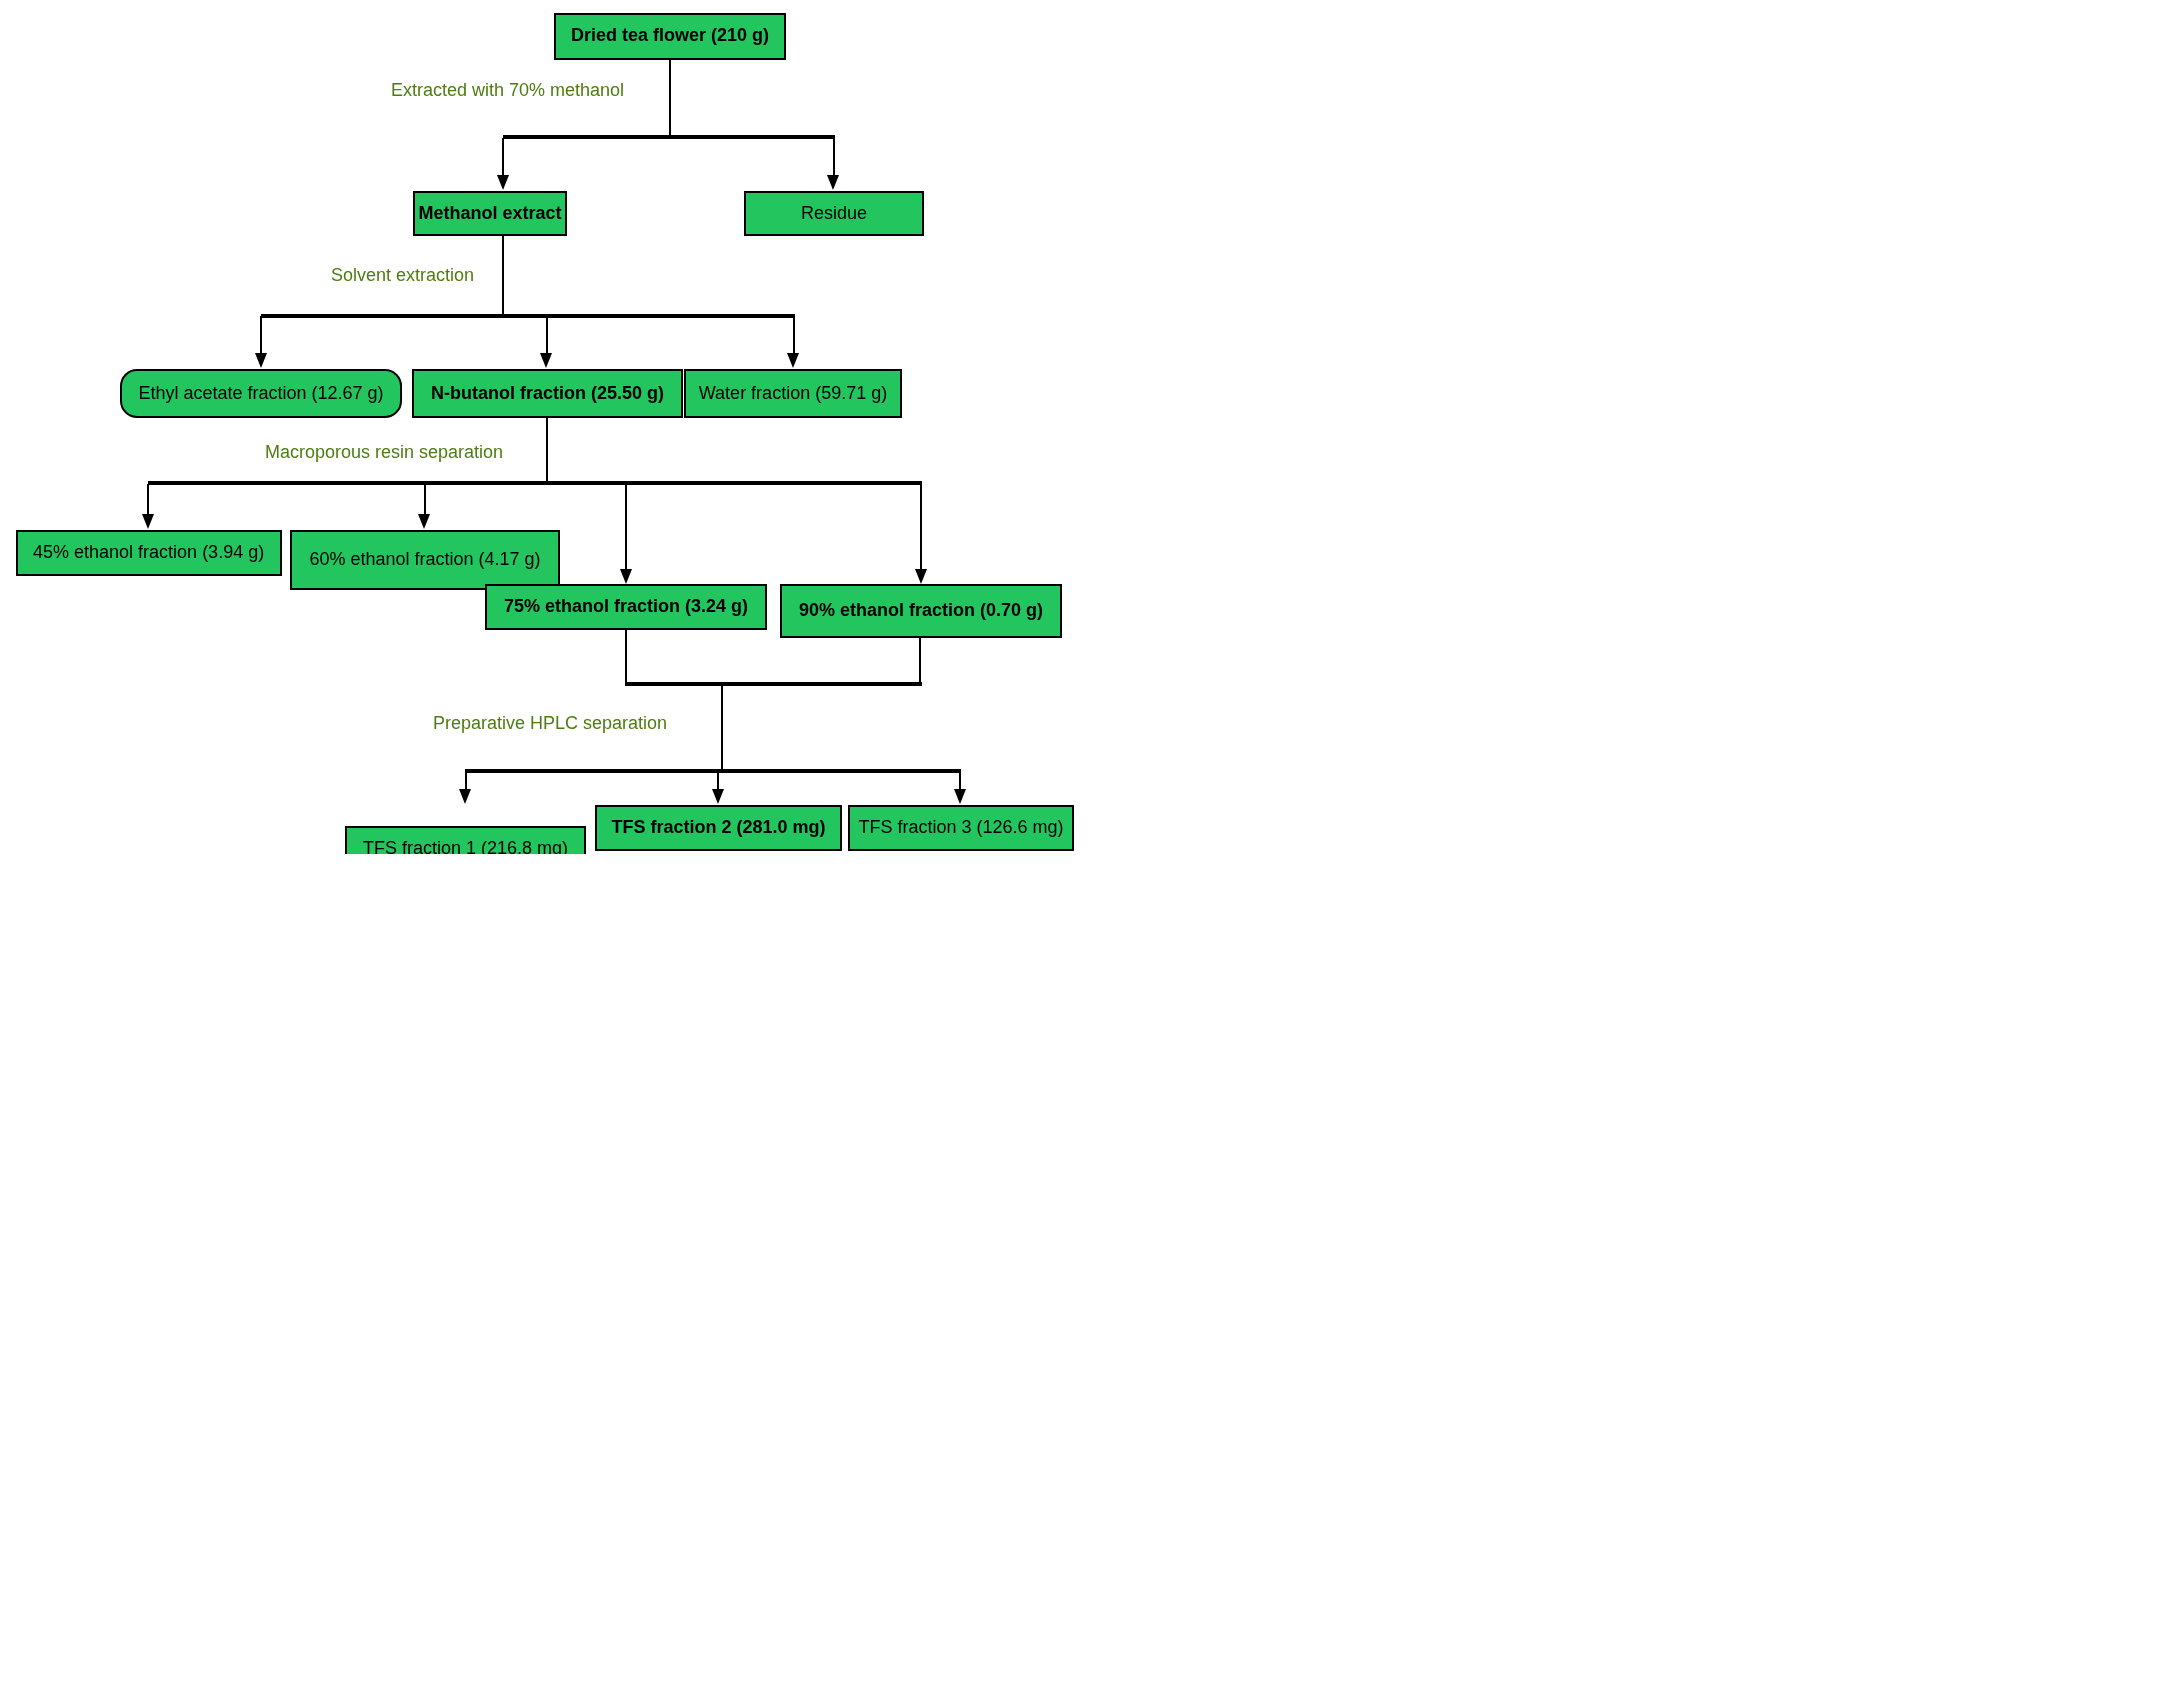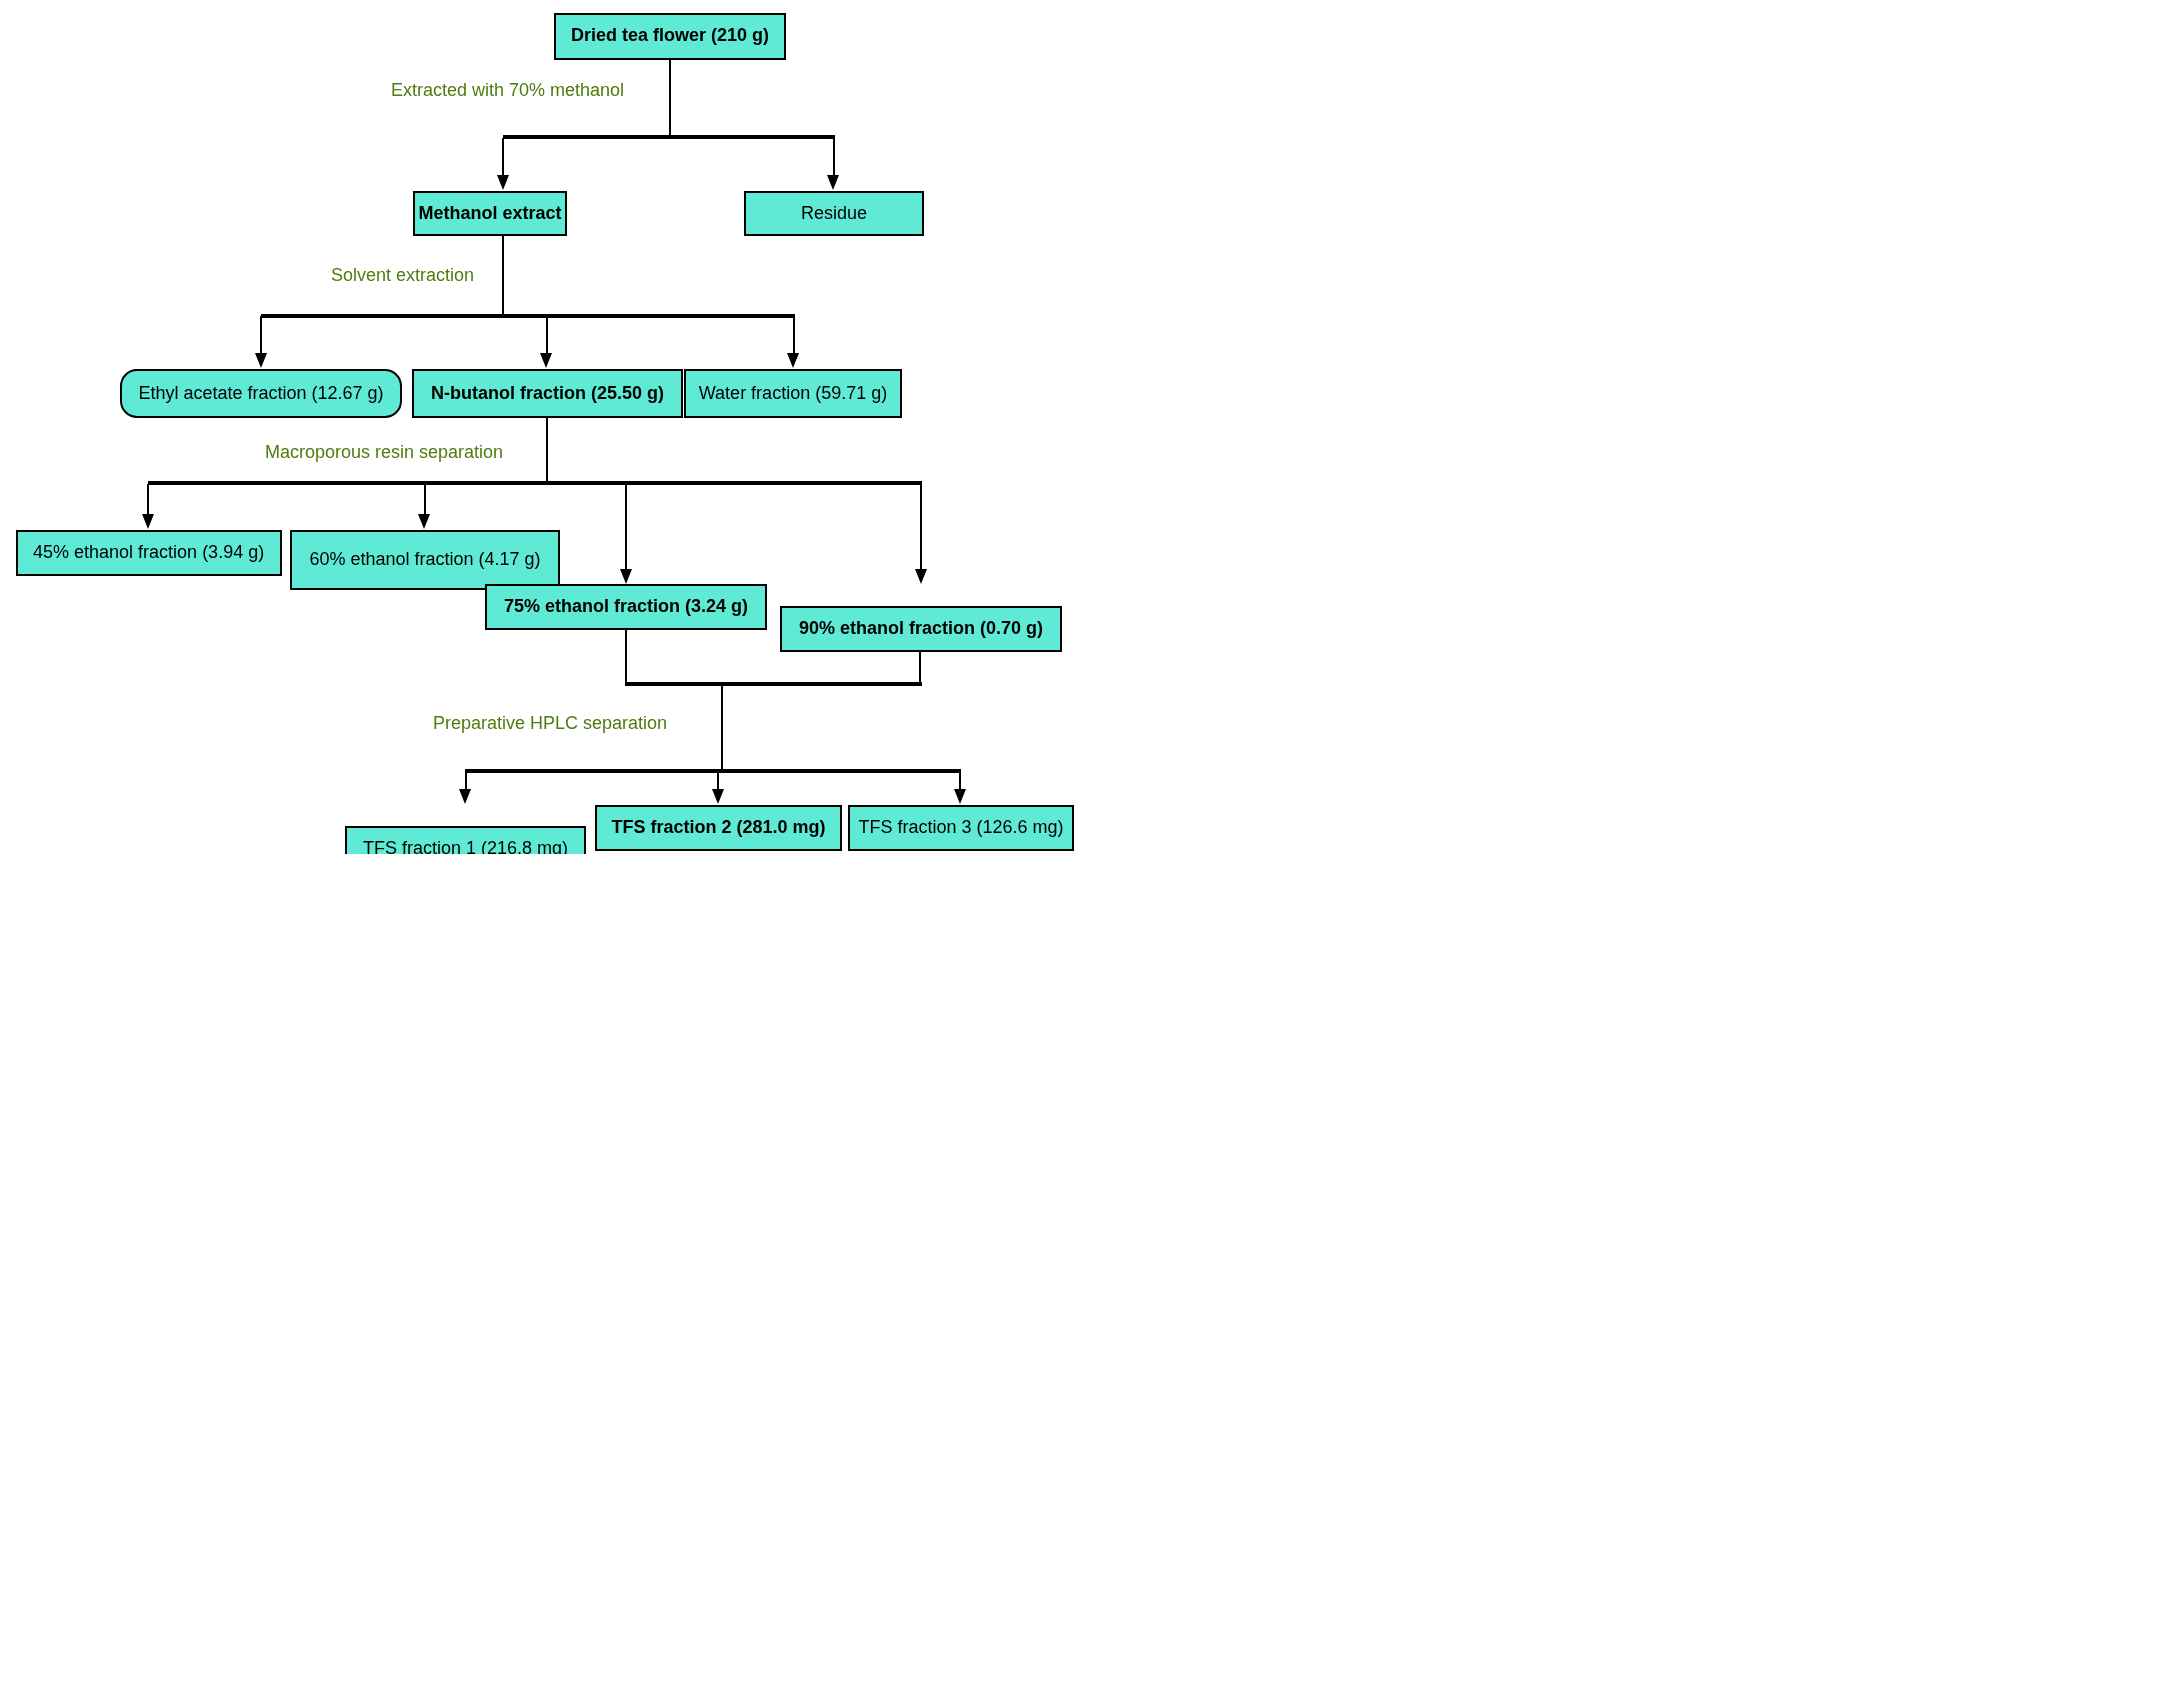--- a/index.html
+++ b/index.html
@@ -12,21 +12,21 @@
     position: relative;
     width: 1081px;
     height: 854px;
     background: #ffffff;
     overflow: hidden;
   }
   .node {
     position: absolute;
     box-sizing: border-box;
     border: 2.4px solid #000000;
-    background: #5eead4;
+    background: #22c55e;
     display: flex;
     align-items: center;
     justify-content: center;
     font-size: 18px;
     line-height: 1.1;
     color: #000000;
     white-space: nowrap;
     z-index: 2;
   }
   .node.bold { font-weight: bold; }
@@ -103,21 +103,21 @@
   <div class="vline" style="left:424px; top:484px; height:31px;"></div>
   <div class="arrowhead" style="left:418px; top:514px;"></div>
   <div class="vline" style="left:625px; top:484px; height:86px;"></div>
   <div class="arrowhead" style="left:620px; top:569px;"></div>
   <div class="vline" style="left:920px; top:484px; height:86px;"></div>
   <div class="arrowhead" style="left:915px; top:569px;"></div>
 
   <div class="node" style="left:15.6px; top:530px; width:266px; height:46px;text-align:center;">45% ethanol fraction (3.94 g)</div>
   <div class="node" style="left:290px; top:530px; width:270px; height:60px;text-align:right;">60% ethanol fraction (4.17 g)</div>
   <div class="node bold" style="left:485px; top:584px; width:282px; height:46px;">75% ethanol fraction (3.24 g)</div>
-  <div class="node bold" style="left:780px; top:584px; width:282px; height:46px;margin-top:22px;">90% ethanol fraction (0.70 g)</div>
+  <div class="node bold" style="left:780px; top:584px; width:282px; height:54px;">90% ethanol fraction (0.70 g)</div>
 
   <div class="vline" style="left:625px; top:630px; height:54px;"></div>
   <div class="vline" style="left:919px; top:630px; height:54px;"></div>
   <div class="hbar" style="left:625px; top:682px; width:297px;"></div>
   <div class="vline" style="left:721px; top:684px; height:87px;"></div>
   <div class="edge-label" style="left:433px; top:713px; width:280px;">Preparative HPLC separation</div>
 
   <div class="hbar" style="left:465px; top:769px; width:496px;"></div>
   <div class="vline" style="left:465px; top:771px; height:18.7px;"></div>
   <div class="arrowhead" style="left:459px; top:789px;"></div>

